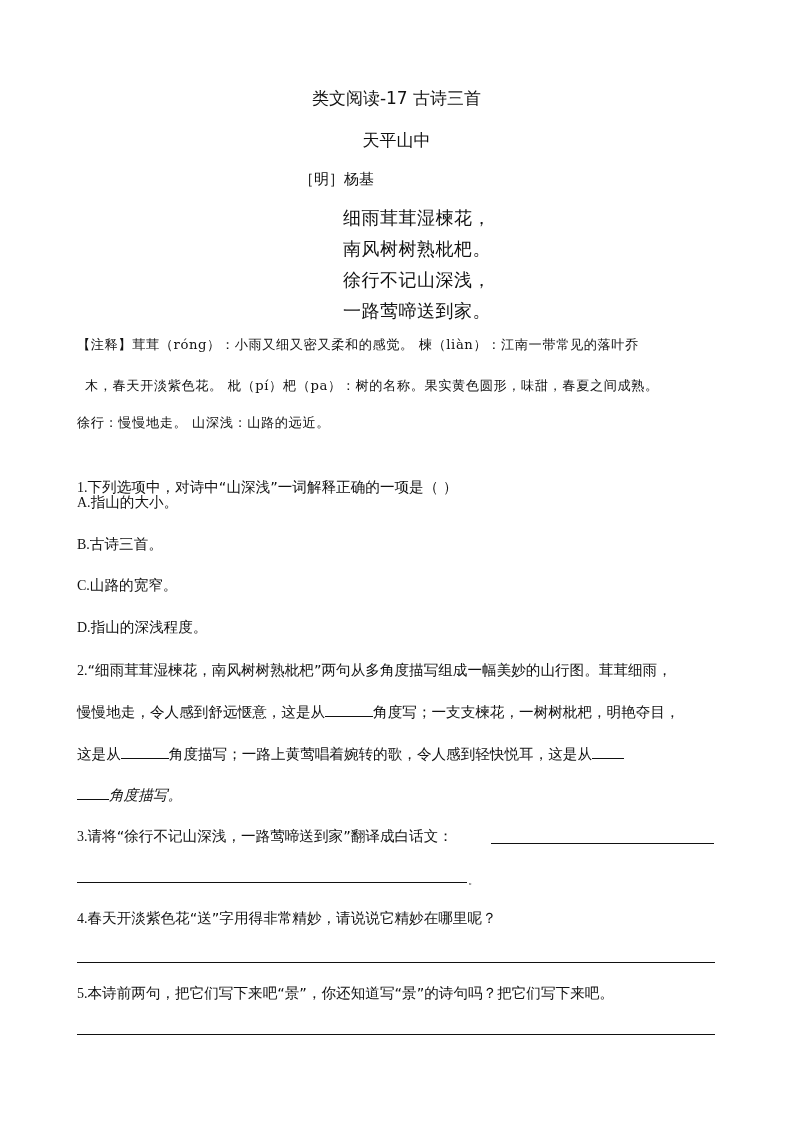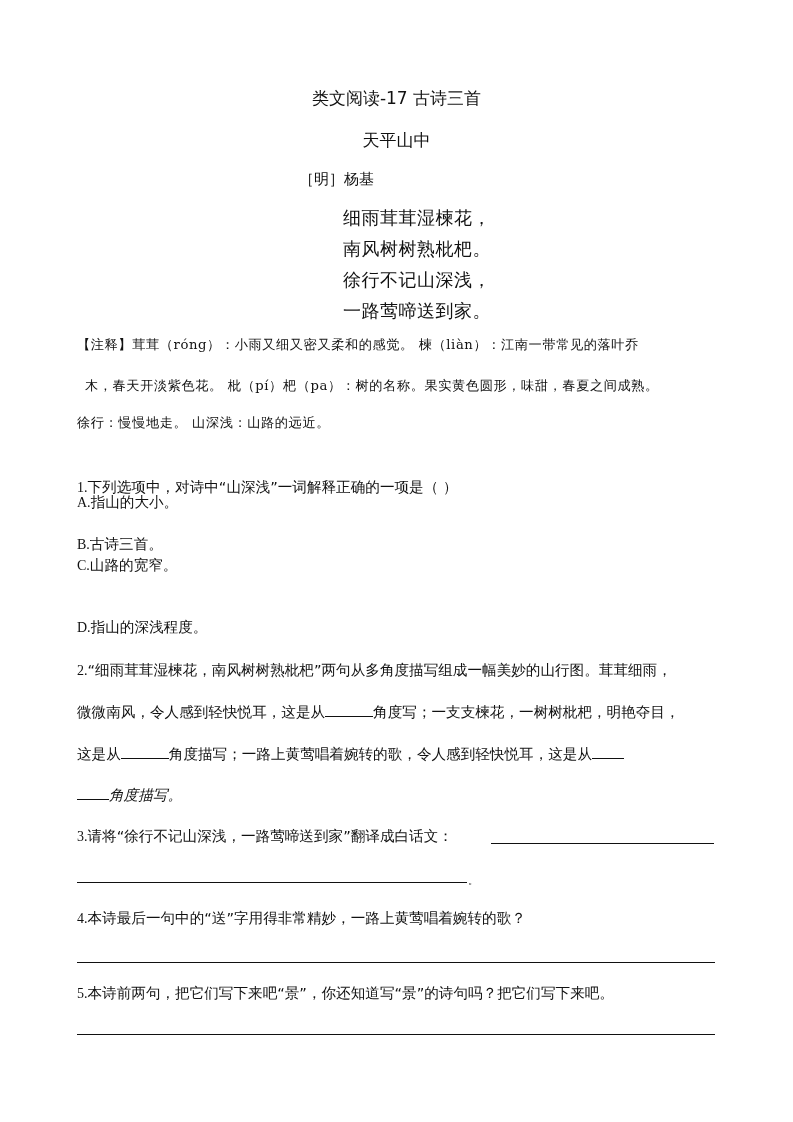--- a/index.html
+++ b/index.html
@@ -45,55 +45,55 @@
   <div>
     <div class="abs q" style="top:456px;margin-top:22px;">
       <span class="num">1.</span><span>下列选项中，对诗中“山深浅”一词解释正确的一项是（        ）</span>
     </div>
     <div class="abs q" style="top:493px;">
       <span class="num">A.</span><span>指山的大小。</span>
     </div>
     <div class="abs q" style="top:535px;">
       <span class="num">B.</span><span>古诗三首。</span>
     </div>
-    <div class="abs q" style="top:556px;">
+    <div class="abs q" style="top:576px;">
       <span class="num">C.</span><span>山路的宽窄。</span>
     </div>
     <div class="abs q" style="top:618px;">
       <span class="num">D.</span><span>指山的深浅程度。</span>
     </div>
   </div>
 
   <div>
     <div class="abs q" style="top:661px;">
       <span class="num">2.</span><span>“细雨茸茸湿楝花，南风树树熟枇杷”两句从多角度描写组成一幅美妙的山行图。茸茸细雨，</span>
     </div>
     <div class="abs q" style="top:702px;">
-      <span>微微南风，令人感到轻快悦耳，这是从</span><span class="blank" style="width:48px;"></span><span>角度写；一支支楝花，一树树枇杷，明艳夺目，</span>
+      <span>慢慢地走，令人感到舒远惬意，这是从</span><span class="blank" style="width:48px;"></span><span>角度写；一支支楝花，一树树枇杷，明艳夺目，</span>
     </div>
     <div class="abs q" style="top:744px;">
       <span>这是从</span><span class="blank" style="width:48px;"></span><span>角度描写；一路上黄莺唱着婉转的歌，令人感到轻快悦耳，这是从</span><span class="blank" style="width:32px;"></span>
     </div>
     <div class="abs q" style="top:785px;font-style:italic;">
       <span class="blank" style="width:32px;"></span><span>角度描写。</span>
     </div>
   </div>
 
   <div>
     <div class="abs q" style="top:827px;">
       <span class="num">3.</span><span>请将“徐行不记山深浅，一路莺啼送到家”翻译成白话文：</span>
     </div>
     <div class="line" style="left:491px; width:223px; top:843px;"></div>
     <div class="line" style="left:77px; width:390px; top:882px;"></div>
     <div class="abs dot" style="left:468px; top:874px;">。</div>
   </div>
 
   <div>
     <div class="abs q" style="top:909px;">
-      <span class="num">4.</span><span>本诗最后一句中的“送”字用得非常精妙，一路上黄莺唱着婉转的歌？</span>
+      <span class="num">4.</span><span>春天开淡紫色花“送”字用得非常精妙，请说说它精妙在哪里呢？</span>
     </div>
     <div class="line" style="left:77px; width:638px; top:962px;"></div>
   </div>
 
   <div>
     <div class="abs q" style="top:984px;">
       <span class="num">5.</span><span>本诗前两句，把它们写下来吧“景”，你还知道写“景”的诗句吗？把它们写下来吧。</span>
     </div>
     <div class="line" style="left:77px; width:638px; top:1034px;"></div>
   </div>

